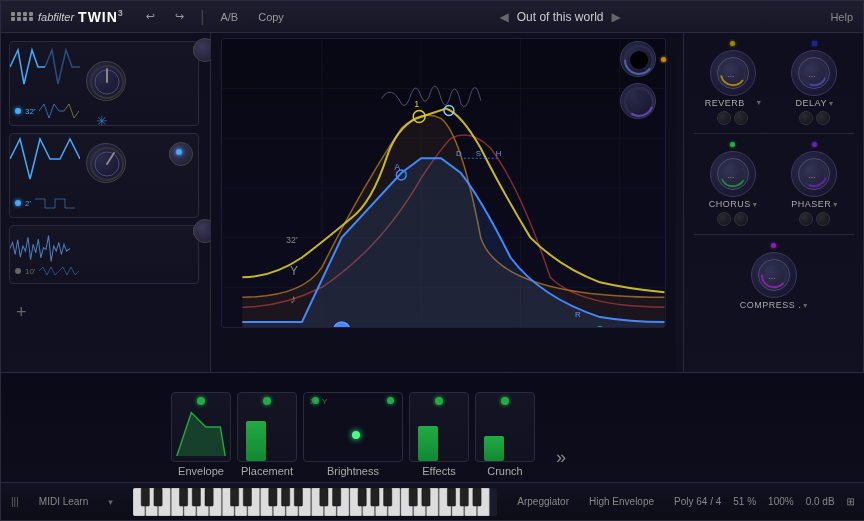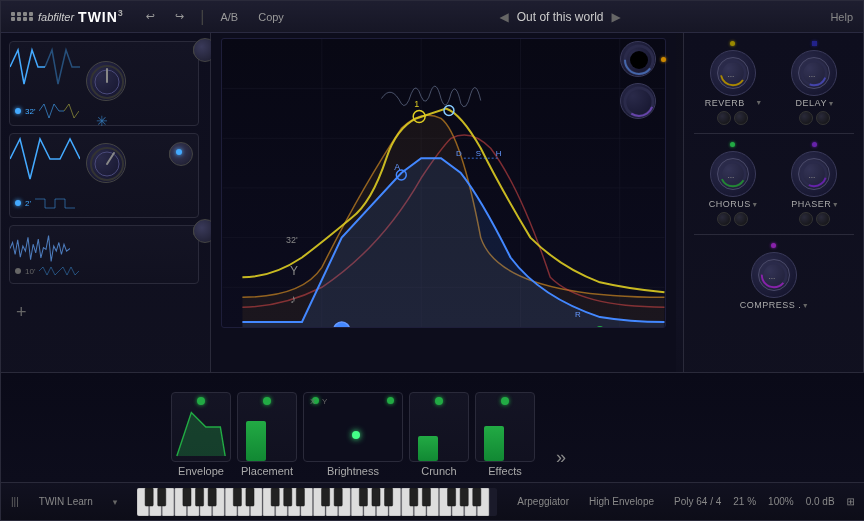--- a/index.html
+++ b/index.html
@@ -770,39 +770,39 @@
         <span class="xy-label" style="left:18px;">Y</span>
 
         <div class="placement-dot" style="left:48px;top:38px;"></div>
       </div>
       <span class="mod-label">Brightness</span>
     </div>
 
     <div class="mod-module">
       <div class="mod-box">
         <div class="mod-led-top"></div>
-        <div class="mod-fill" style="height:25px;"></div>
-      </div>
-      <span class="mod-label">Crunch</span>
+        <div class="mod-fill" style="height:35px;"></div>
+      </div>
+      <span class="mod-label">Effects</span>
     </div>
 
     <div class="mod-module">
       <div class="mod-box">
         <div class="mod-led-top"></div>
-        <div class="mod-fill" style="height:35px;"></div>
-      </div>
-      <span class="mod-label">Effects</span>
+        <div class="mod-fill" style="height:25px;"></div>
+      </div>
+      <span class="mod-label">Crunch</span>
     </div>
 
     <div class="mod-nav">»</div>
   </div>
 
   <div class="status-bar">
     <span style="color:#666;font-size:10px;">|||</span>
-    <span class="status-item">TWIN Learn</span>
+    <span class="status-item">MIDI Learn</span>
     <span style="color:#666;font-size:9px;">▾</span>
 
     <div class="piano-keys">
       <svg width="100%" height="28" viewBox="0 0 400 28" preserveAspectRatio="none">
 
         <rect x="0" y="0" width="13" height="28" fill="#ddd" stroke="#888" stroke-width="0.5" rx="1"></rect>
         <rect x="14" y="0" width="13" height="28" fill="#ddd" stroke="#888" stroke-width="0.5" rx="1"></rect>
         <rect x="28" y="0" width="13" height="28" fill="#ddd" stroke="#888" stroke-width="0.5" rx="1"></rect>
         <rect x="42" y="0" width="13" height="28" fill="#ddd" stroke="#888" stroke-width="0.5" rx="1"></rect>
         <rect x="56" y="0" width="13" height="28" fill="#ddd" stroke="#888" stroke-width="0.5" rx="1"></rect>
@@ -849,20 +849,20 @@
         <rect x="317" y="0" width="9" height="18" fill="#222" stroke="#111" stroke-width="0.5" rx="1"></rect>
         <rect x="345" y="0" width="9" height="18" fill="#222" stroke="#111" stroke-width="0.5" rx="1"></rect>
         <rect x="359" y="0" width="9" height="18" fill="#222" stroke="#111" stroke-width="0.5" rx="1"></rect>
         <rect x="373" y="0" width="9" height="18" fill="#222" stroke="#111" stroke-width="0.5" rx="1"></rect>
       </svg>
     </div>
     <span class="status-item">Arpeggiator</span>
     <span class="status-item">High Envelope</span>
     <div class="status-right">
       <span class="status-item">Poly 64 / 4</span>
-      <span class="status-item">21 %</span>
+      <span class="status-item">51 %</span>
       <span class="status-item">100%</span>
       <span class="status-item">0.0 dB</span>
       <span style="color:#888;font-size:10px;">⊞</span>
     </div>
   </div>
 
 </div>
 
 </body></html>

